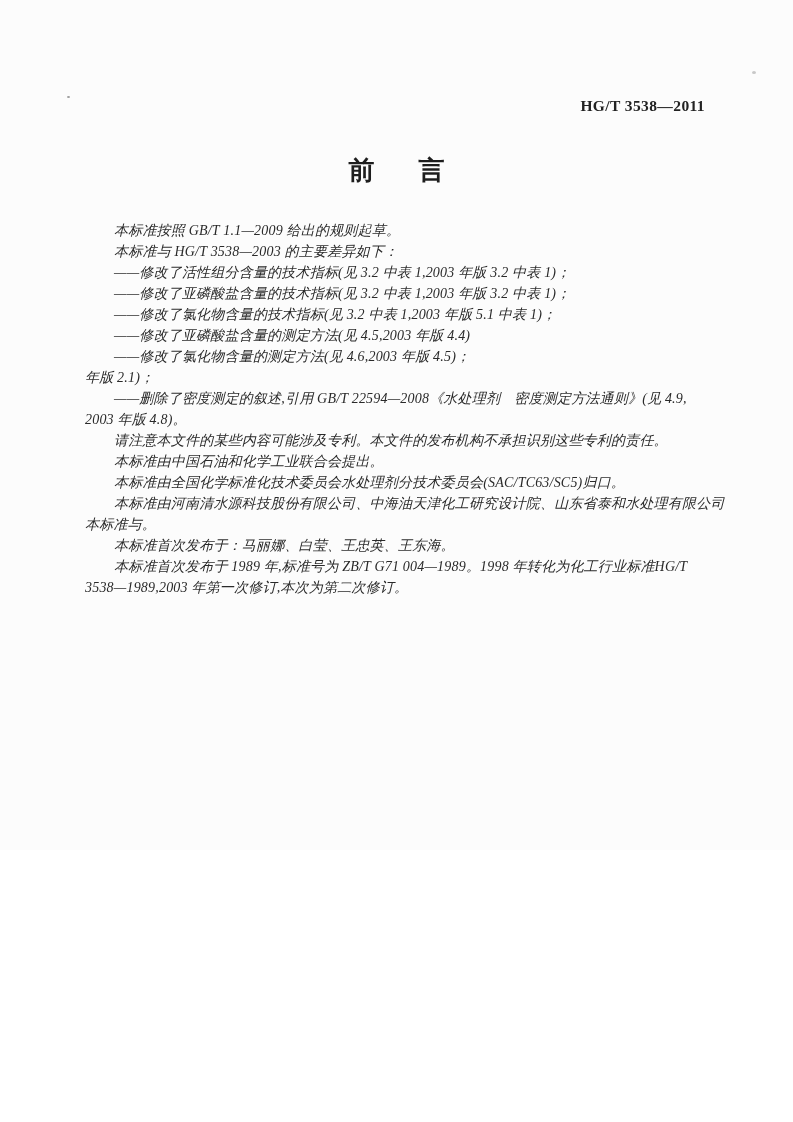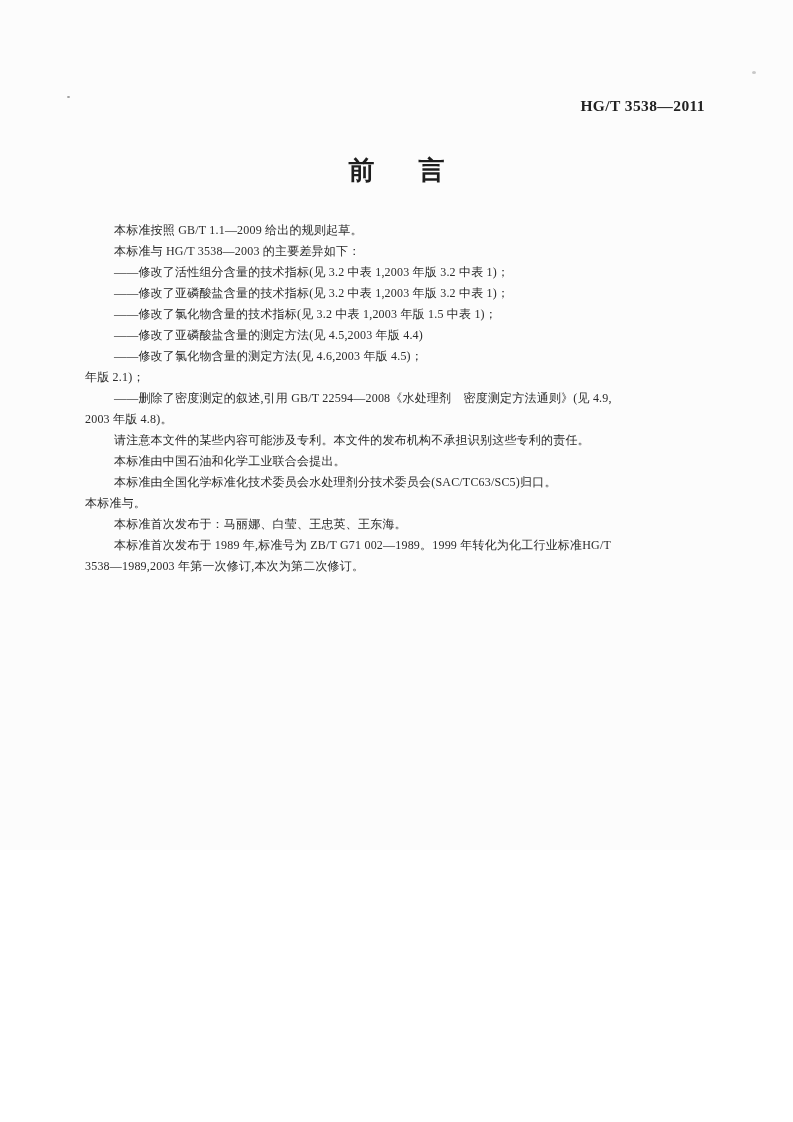--- a/index.html
+++ b/index.html
@@ -34,22 +34,23 @@
     gap:44px;
     font-size:26px;
     font-weight:bold;
     font-family:"Liberation Sans", sans-serif;
     color:#1d1d1d;
   }
   .content{
     position:absolute;
     left:85px;top:220px;
     width:625px;
-    font-size:12px;
+    font-size:14px;
     color:#2a2a2a;
+    font-style:italic;
   }
   .line{
     height:21px;
     line-height:21px;
     white-space:nowrap;
     letter-spacing:0.2px;
   }
   .line.indent{padding-left:29px;}
   .page-number{
     position:absolute;
@@ -89,32 +90,33 @@
   <h1 class="doc-title">
     <span>前</span>
     <span>言</span>
   </h1>
 
   <div class="content">
     <div class="line indent">本标准按照 GB/T 1.1—2009 给出的规则起草。</div>
     <div class="line indent">本标准与 HG/T 3538—2003 的主要差异如下：</div>
     <div class="line indent">——修改了活性组分含量的技术指标(见 3.2 中表 1,2003 年版 3.2 中表 1)；</div>
     <div class="line indent">——修改了亚磷酸盐含量的技术指标(见 3.2 中表 1,2003 年版 3.2 中表 1)；</div>
-    <div class="line indent">——修改了氯化物含量的技术指标(见 3.2 中表 1,2003 年版 1.5 中表 1)；</div>
+    <div class="line indent">——修改了氯化物含量的技术指标(见 3.2 中表 1,2003 年版 5.1 中表 1)；</div>
     <div class="line indent">——修改了亚磷酸盐含量的测定方法(见 4.5,2003 年版 4.4)</div>
     <div class="line indent">——修改了氯化物含量的测定方法(见 4.6,2003 年版 4.5)；</div>
     <div class="line">年版 2.1)；</div>
     <div class="line indent">——删除了密度测定的叙述,引用 GB/T 22594—2008《水处理剂　密度测定方法通则》(见 4.9,</div>
     <div class="line">2003 年版 4.8)。</div>
     <div class="line indent">请注意本文件的某些内容可能涉及专利。本文件的发布机构不承担识别这些专利的责任。</div>
     <div class="line indent">本标准由中国石油和化学工业联合会提出。</div>
     <div class="line indent">本标准由全国化学标准化技术委员会水处理剂分技术委员会(SAC/TC63/SC5)归口。</div>
+    <div class="line indent">本标准由河南清水源科技股份有限公司、中海油天津化工研究设计院、山东省泰和水处理有限公司</div>
     <div class="line">本标准与。</div>
     <div class="line indent">本标准首次发布于：马丽娜、白莹、王忠英、王东海。</div>
-    <div class="line indent">本标准首次发布于 1989 年,标准号为 ZB/T G71 002—1989。1999 年转化为化工行业标准HG/T</div>
+    <div class="line indent">本标准首次发布于 1989 年,标准号为 ZB/T G71 004—1989。1998 年转化为化工行业标准HG/T</div>
     <div class="line">3538—1989,2003 年第一次修订,本次为第二次修订。</div>
   </div>
 
   <div class="page-number">I</div>
 
   <div class="artifact bottom-line"></div>
   <div class="artifact bottom-line-nub"></div>
   <div class="artifact speck speck-a"></div>
   <div class="artifact speck speck-b"></div>
   <div class="artifact speck speck-c"></div>

